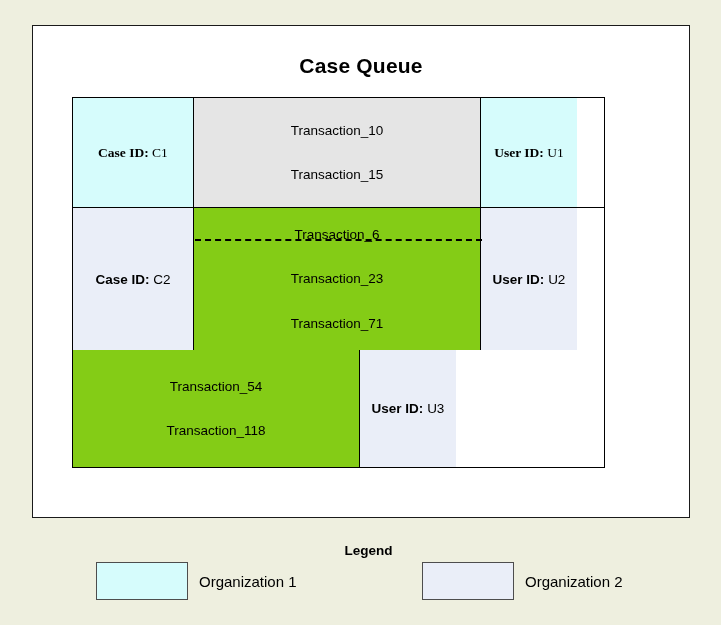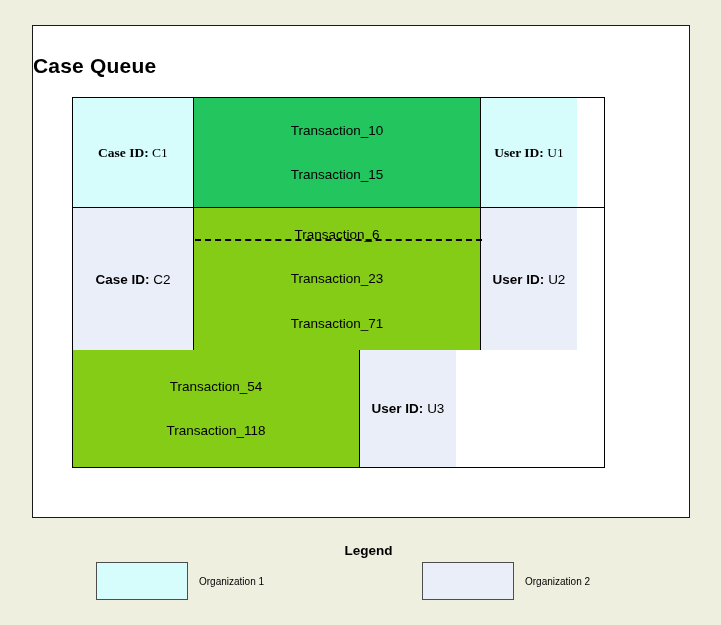--- a/index.html
+++ b/index.html
@@ -31,20 +31,21 @@
     background: #ffffff;
     border: 1px solid #1a1a1a;
     box-sizing: border-box;
   }
 
   .panel-title {
     position: absolute;
     left: 0;
     top: 28px;
     width: 100%;
+    text-align: center;
     font-size: 21px;
     font-weight: bold;
     letter-spacing: 0.2px;
   }
 
   
   .queue-table {
     position: absolute;
     left: 39px;      
     top: 71px;       
@@ -81,21 +82,21 @@
   .cell-tx {
     width: 287px;          
     border-right: 1px solid #000000;
   }
   .cell-user {
     width: 96px;          
   }
 
   
   .org1-side { background: #d6fcfc; font-family: Liberation Serif, serif; }
-  .org1-mid  { background: #22c55e; }
+  .org1-mid  { background: #e5e5e5; }
   .org2-side { background: #eaeef8; }
   .org2-mid  { background: #84cc16; }
 
   .kv { white-space: nowrap; }
   .kv .k { font-weight: bold; }
   .kv .v { font-weight: normal; }
 
   .tx-line {
     line-height: 1;
     margin: 0;
@@ -141,21 +142,21 @@
   .legend-item.item-2 { left: 422px; top: 34px; }
 
   .swatch {
     width: 92px;
     height: 38px;
     border: 1px solid #4d4d4d;
     box-sizing: border-box;
   }
   .legend-label {
     margin-left: 11px;
-    font-size: 10px;
+    font-size: 15px;
     white-space: nowrap;
   }
 </style>
 </head>
 <body>
 
 <div id="root">
 
   <div class="panel">
 

